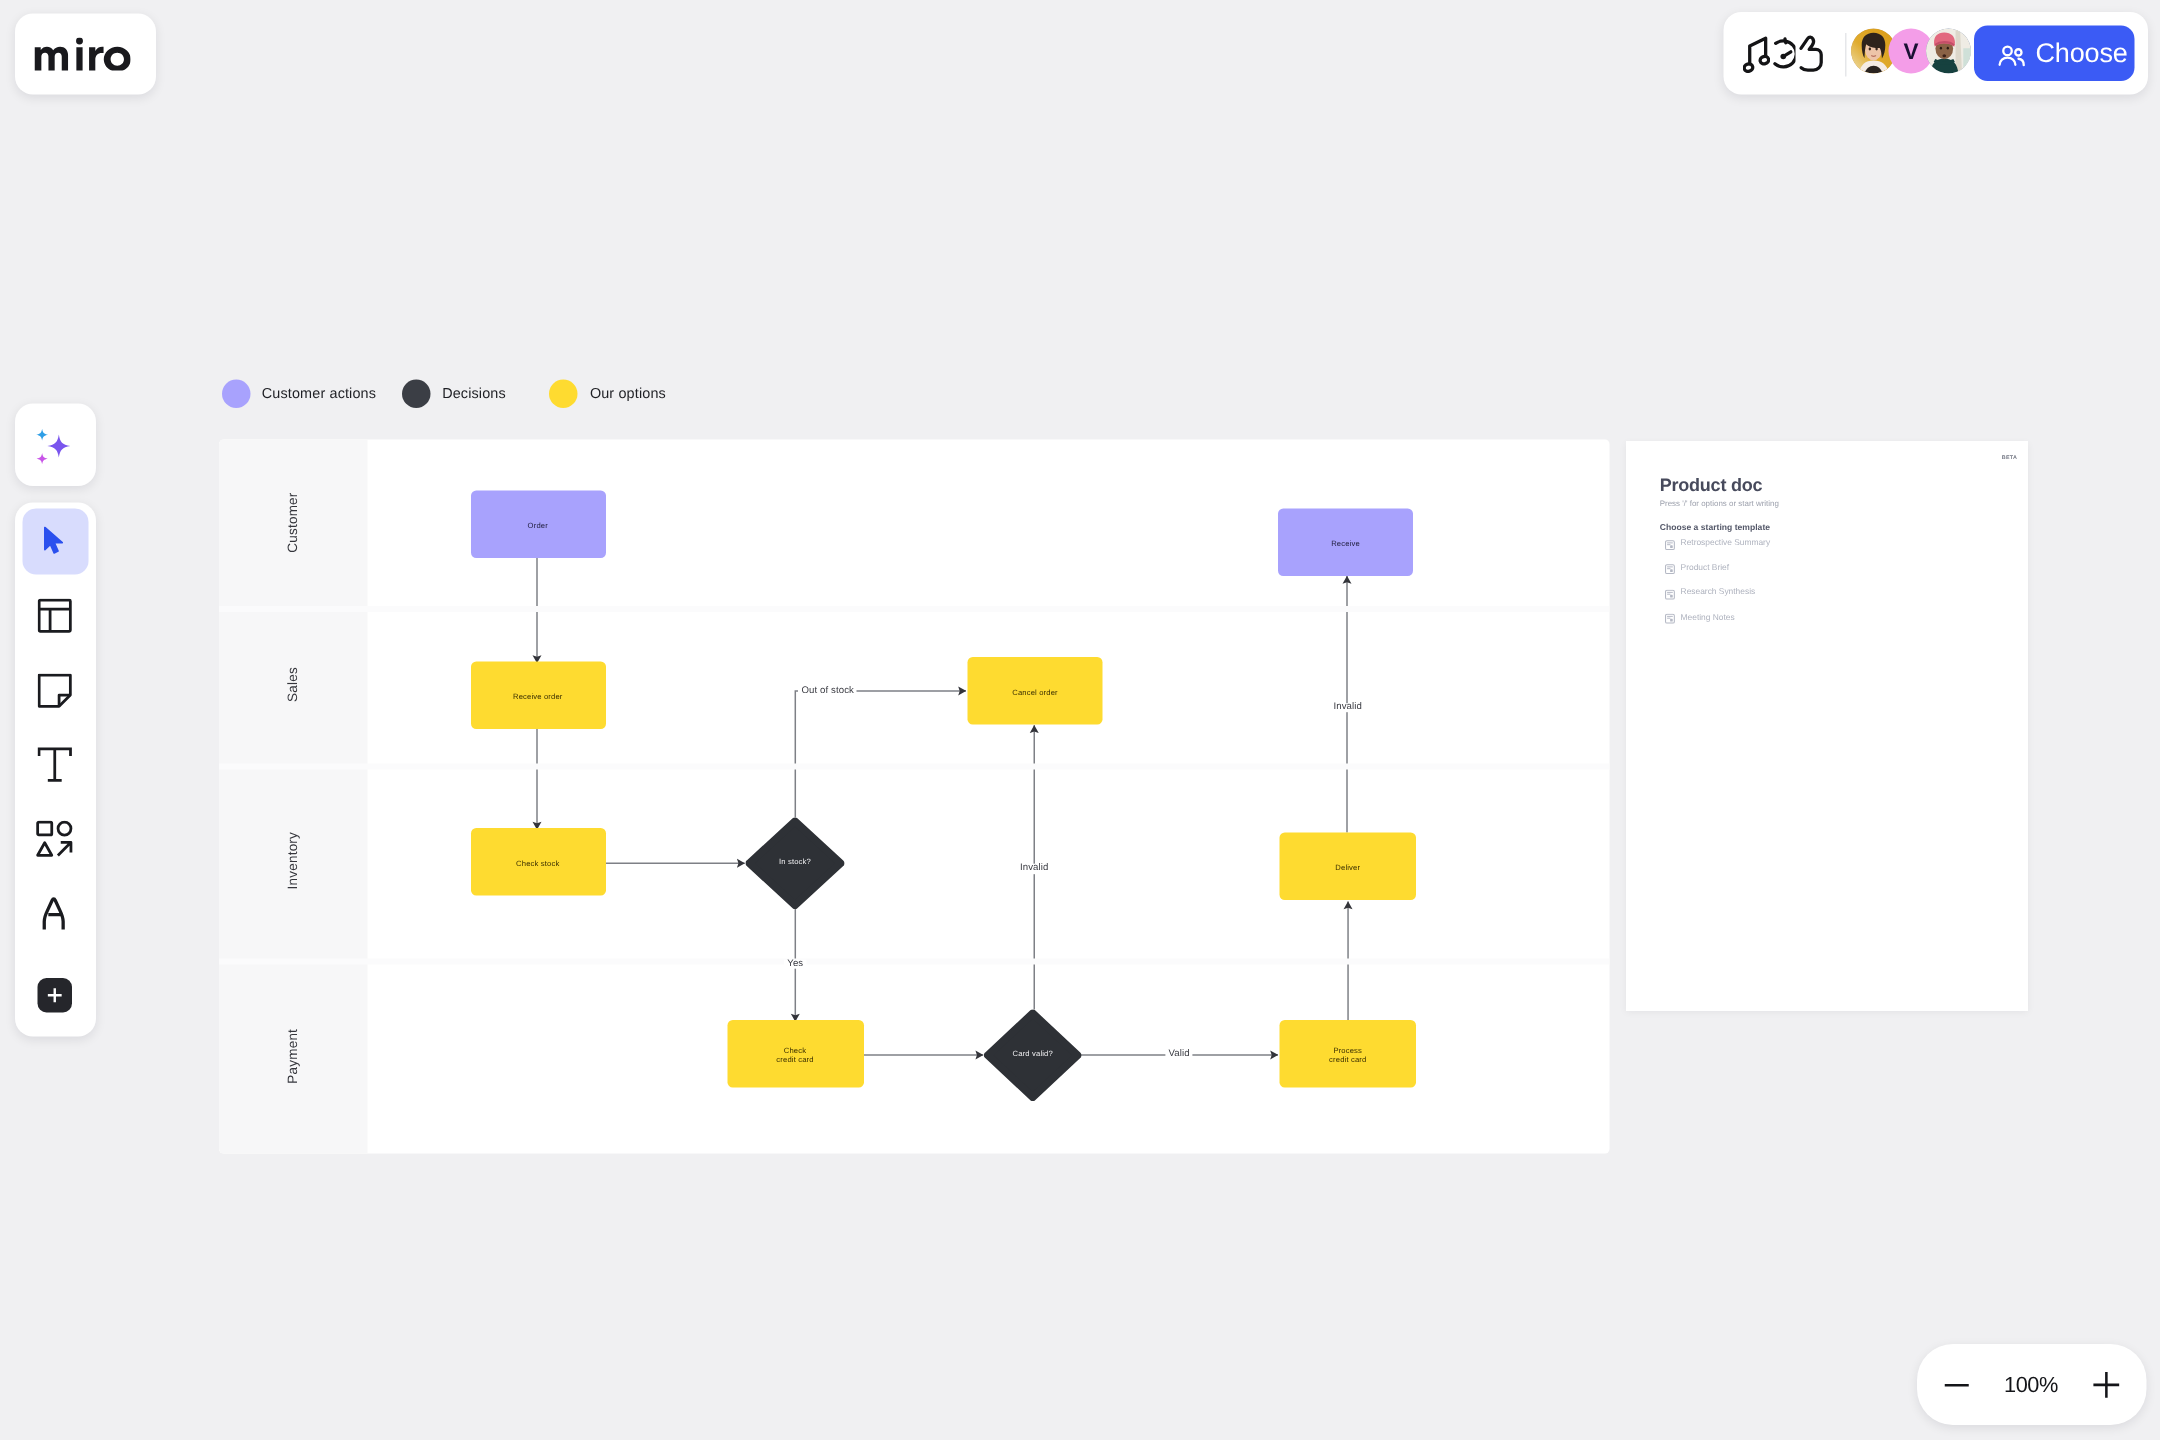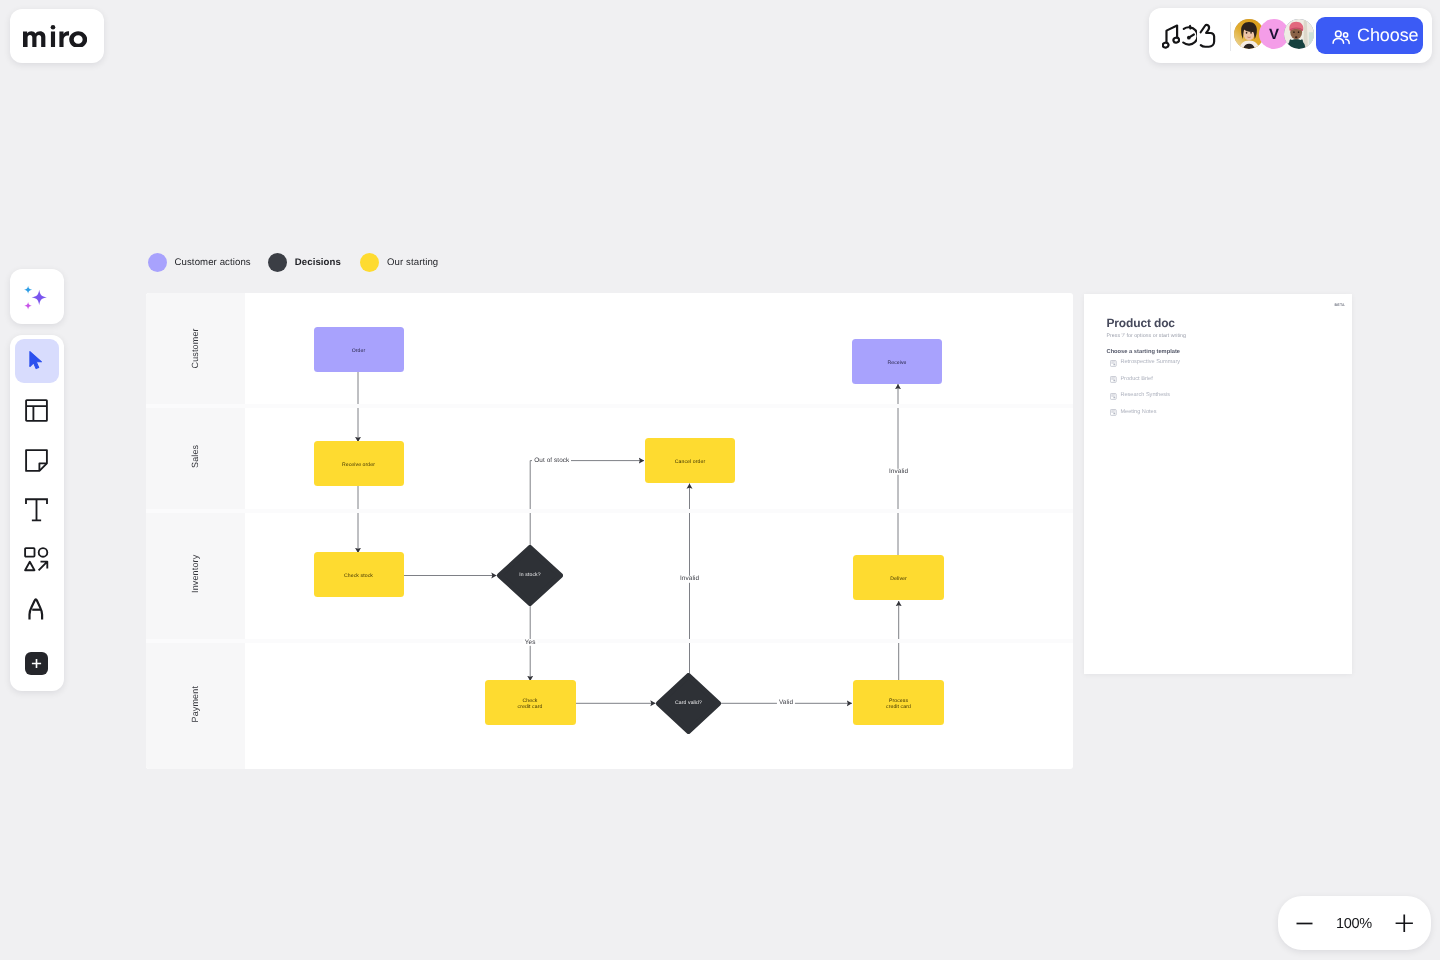--- a/index.html
+++ b/index.html
@@ -41,21 +41,21 @@
 .tool:nth-of-type(5){top:203.4px;}
 .tool:nth-of-type(6){top:252.7px;}
 .tool:nth-of-type(7){top:307.2px;}
 .tool.active{background:#d8dcfd;}
 .tool-plus{width:23px;height:23px;background:#25262b;border-radius:6px;display:flex;align-items:center;justify-content:center;}
 
 
 .legend{position:absolute;left:147.5px;top:252.8px;display:flex;align-items:center;gap:0;}
 .leg-item{display:flex;align-items:center;}
 .leg-item:nth-child(1){margin-right:17px;}
-.leg-item:nth-child(2){margin-right:19px;font-weight:bold;}
+.leg-item:nth-child(2){margin-right:29px;}
 .leg-dot{width:19px;height:19px;border-radius:50%;margin-right:8px;flex:none;}
 .leg-label{font-size:9.6px;color:#1e1f24;letter-spacing:.1px;white-space:nowrap;line-height:1;position:relative;top:.3px;}
 
 
 .frame{position:absolute;left:146px;top:293px;width:926.5px;height:475.5px;background:#fff;border-radius:3px;overflow:hidden;}
 .lane-head{position:absolute;left:0;top:0;width:98px;height:100%;background:#f7f7f8;border-radius:3px 0 0 3px;}
 .lane-name{position:absolute;left:0;width:98px;font-size:9px;color:#35363c;
   writing-mode:vertical-rl;transform:rotate(180deg);display:flex;align-items:center;justify-content:center;letter-spacing:.15px;}
 .lane-div{position:absolute;left:0;width:100%;height:4px;background:#fbfbfc;}
 .lane-vdiv{position:absolute;left:98px;top:0;width:1px;height:100%;background:#f7f7f8;}
@@ -253,21 +253,21 @@
       <div class="leg-item">
         <div class="leg-dot" style="background: rgb(168, 162, 253);"></div>
         <div class="leg-label">Customer actions</div>
       </div>
       <div class="leg-item">
         <div class="leg-dot" style="background: rgb(59, 62, 69);"></div>
         <div class="leg-label">Decisions</div>
       </div>
       <div class="leg-item">
         <div class="leg-dot" style="background: rgb(254, 219, 48);"></div>
-        <div class="leg-label">Our starting</div>
+        <div class="leg-label">Our options</div>
       </div>
     </div>
 
   <div class="frame">
     <div class="lane-head"></div>
     <div class="lane-vdiv"></div>
     <svg class="edges" width="926" height="475" viewBox="0 0 926 475" style="position:absolute;left:0;top:0;">
         <defs>
           <marker id="ah" viewBox="0 0 10 11.5" refX="9.6" refY="5.75" markerUnits="userSpaceOnUse" markerWidth="5.6" markerHeight="7.4" orient="auto-start-reverse">
             <path d="M 0.3 0.4 L 9.8 5.75 L 0.3 11.1 L 2.1 5.75 Z" fill="#33343a"></path>

